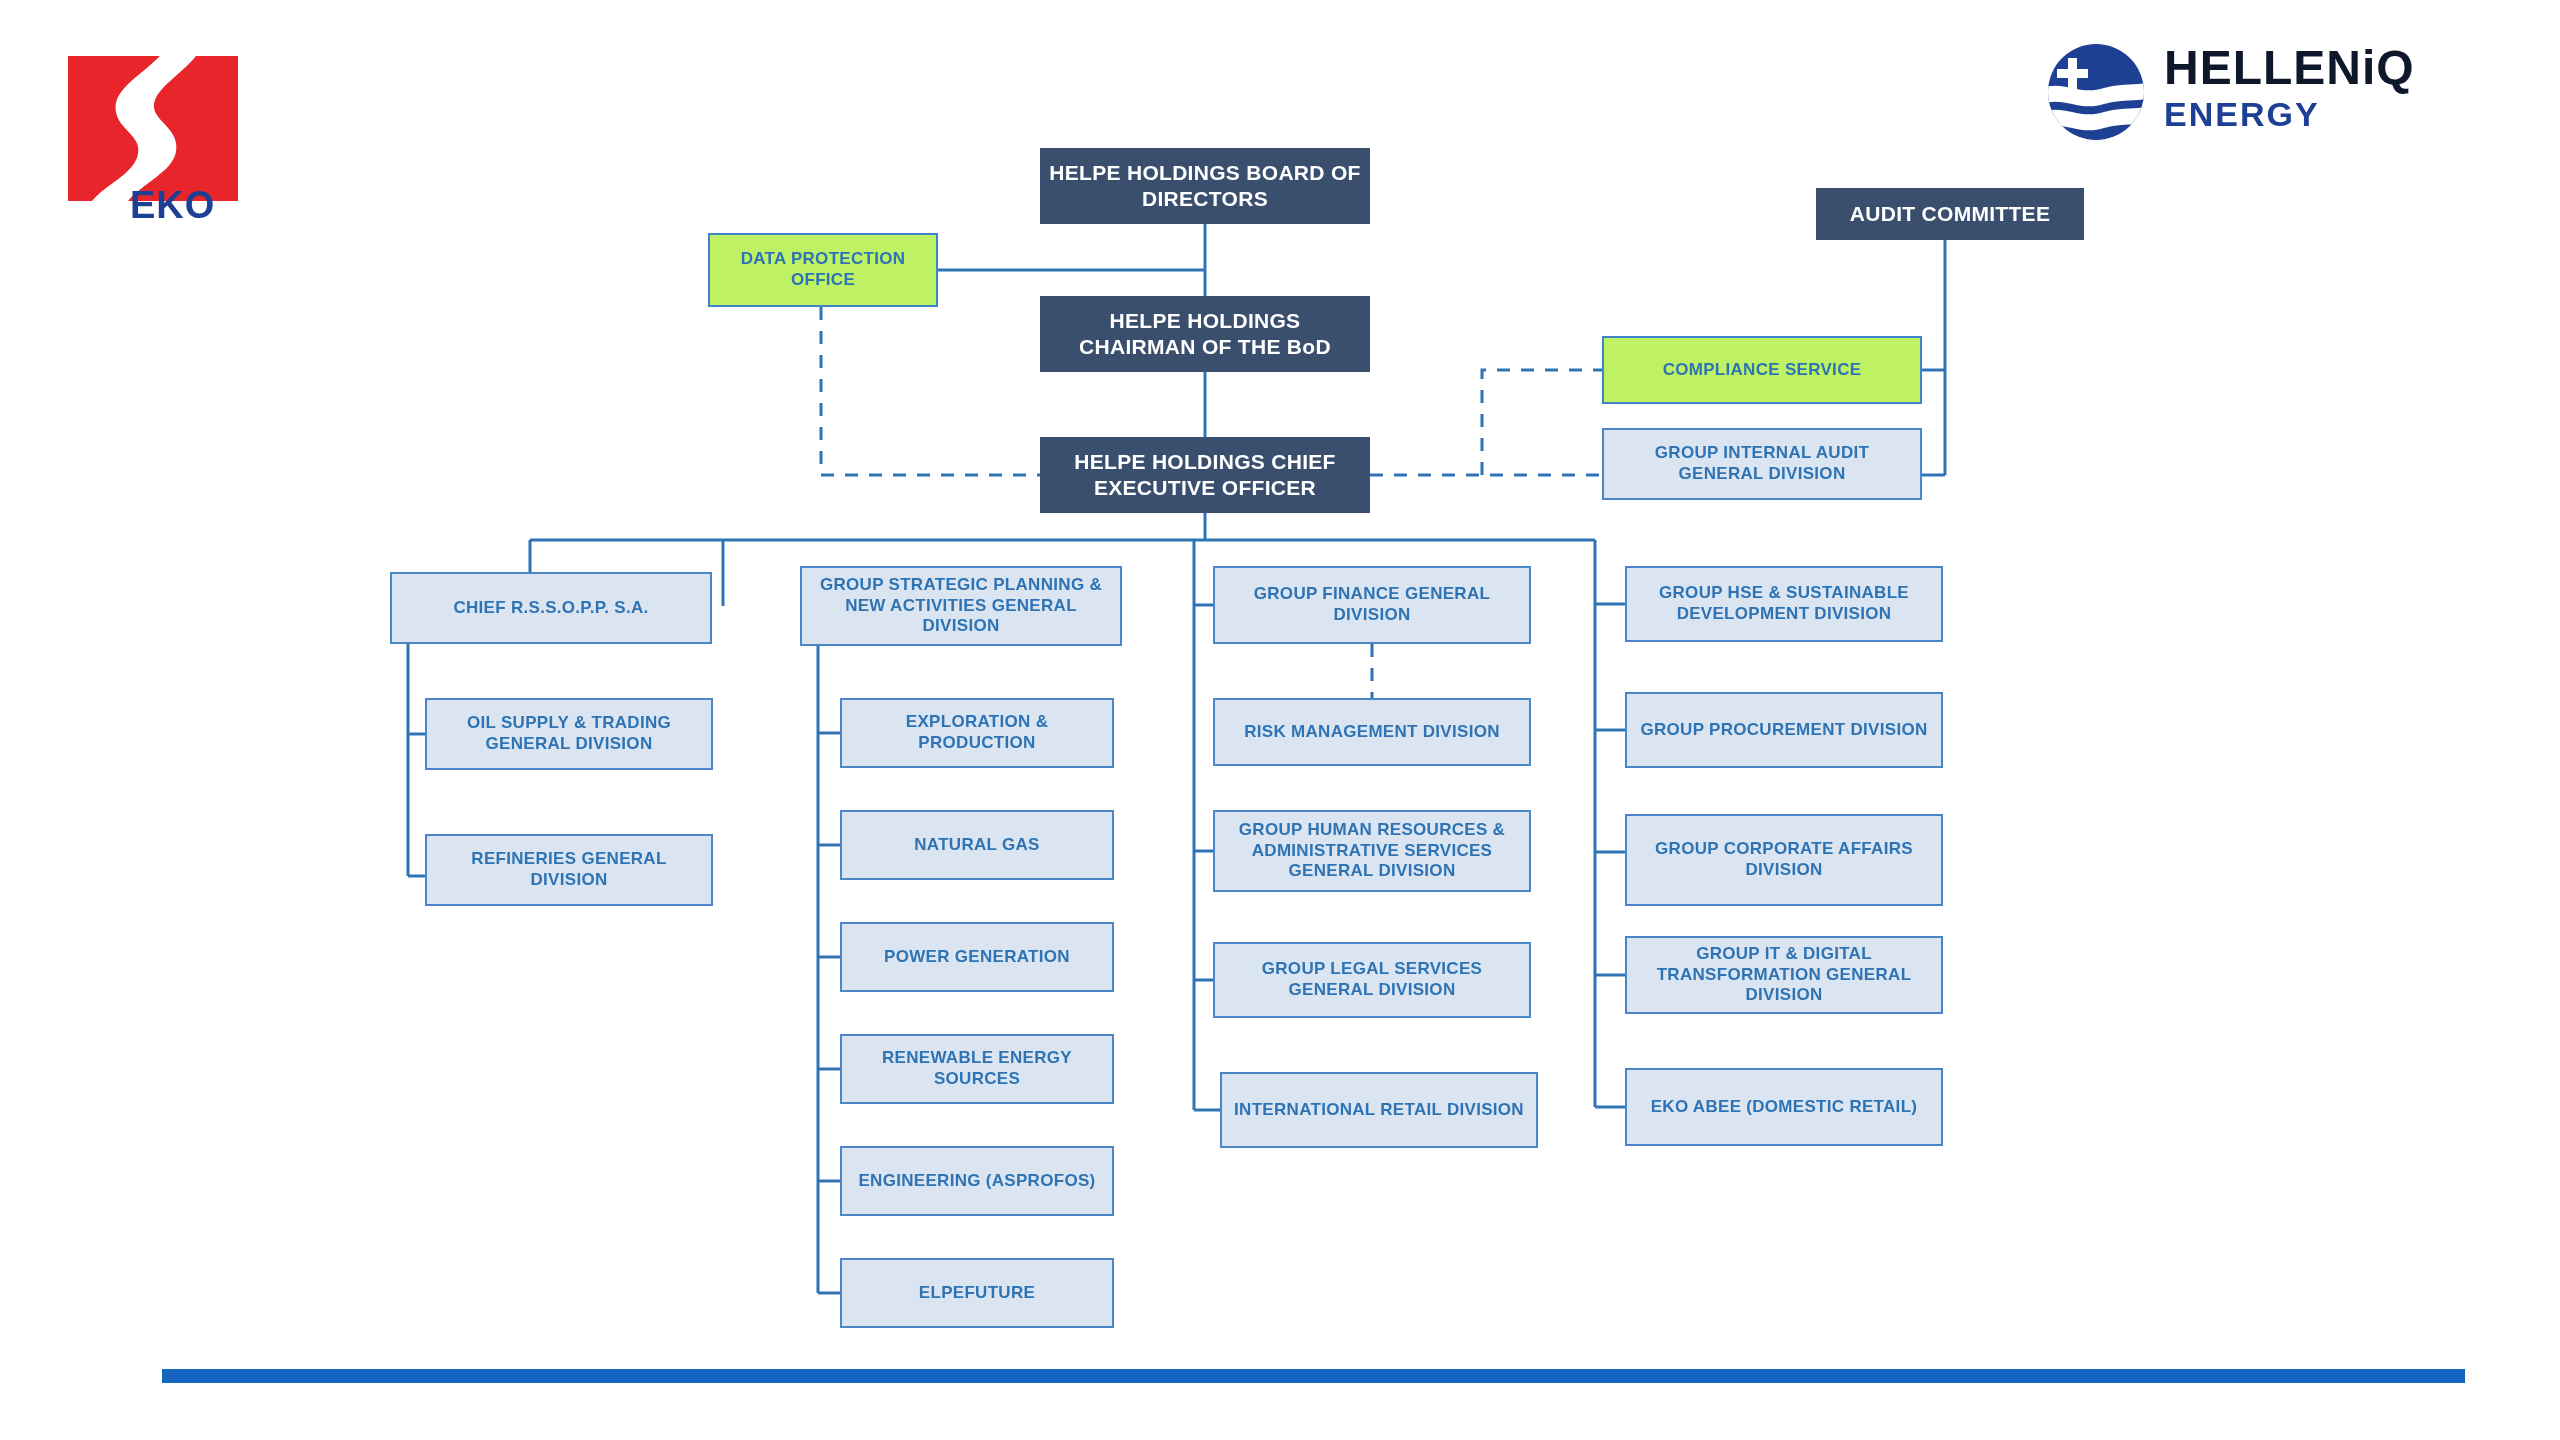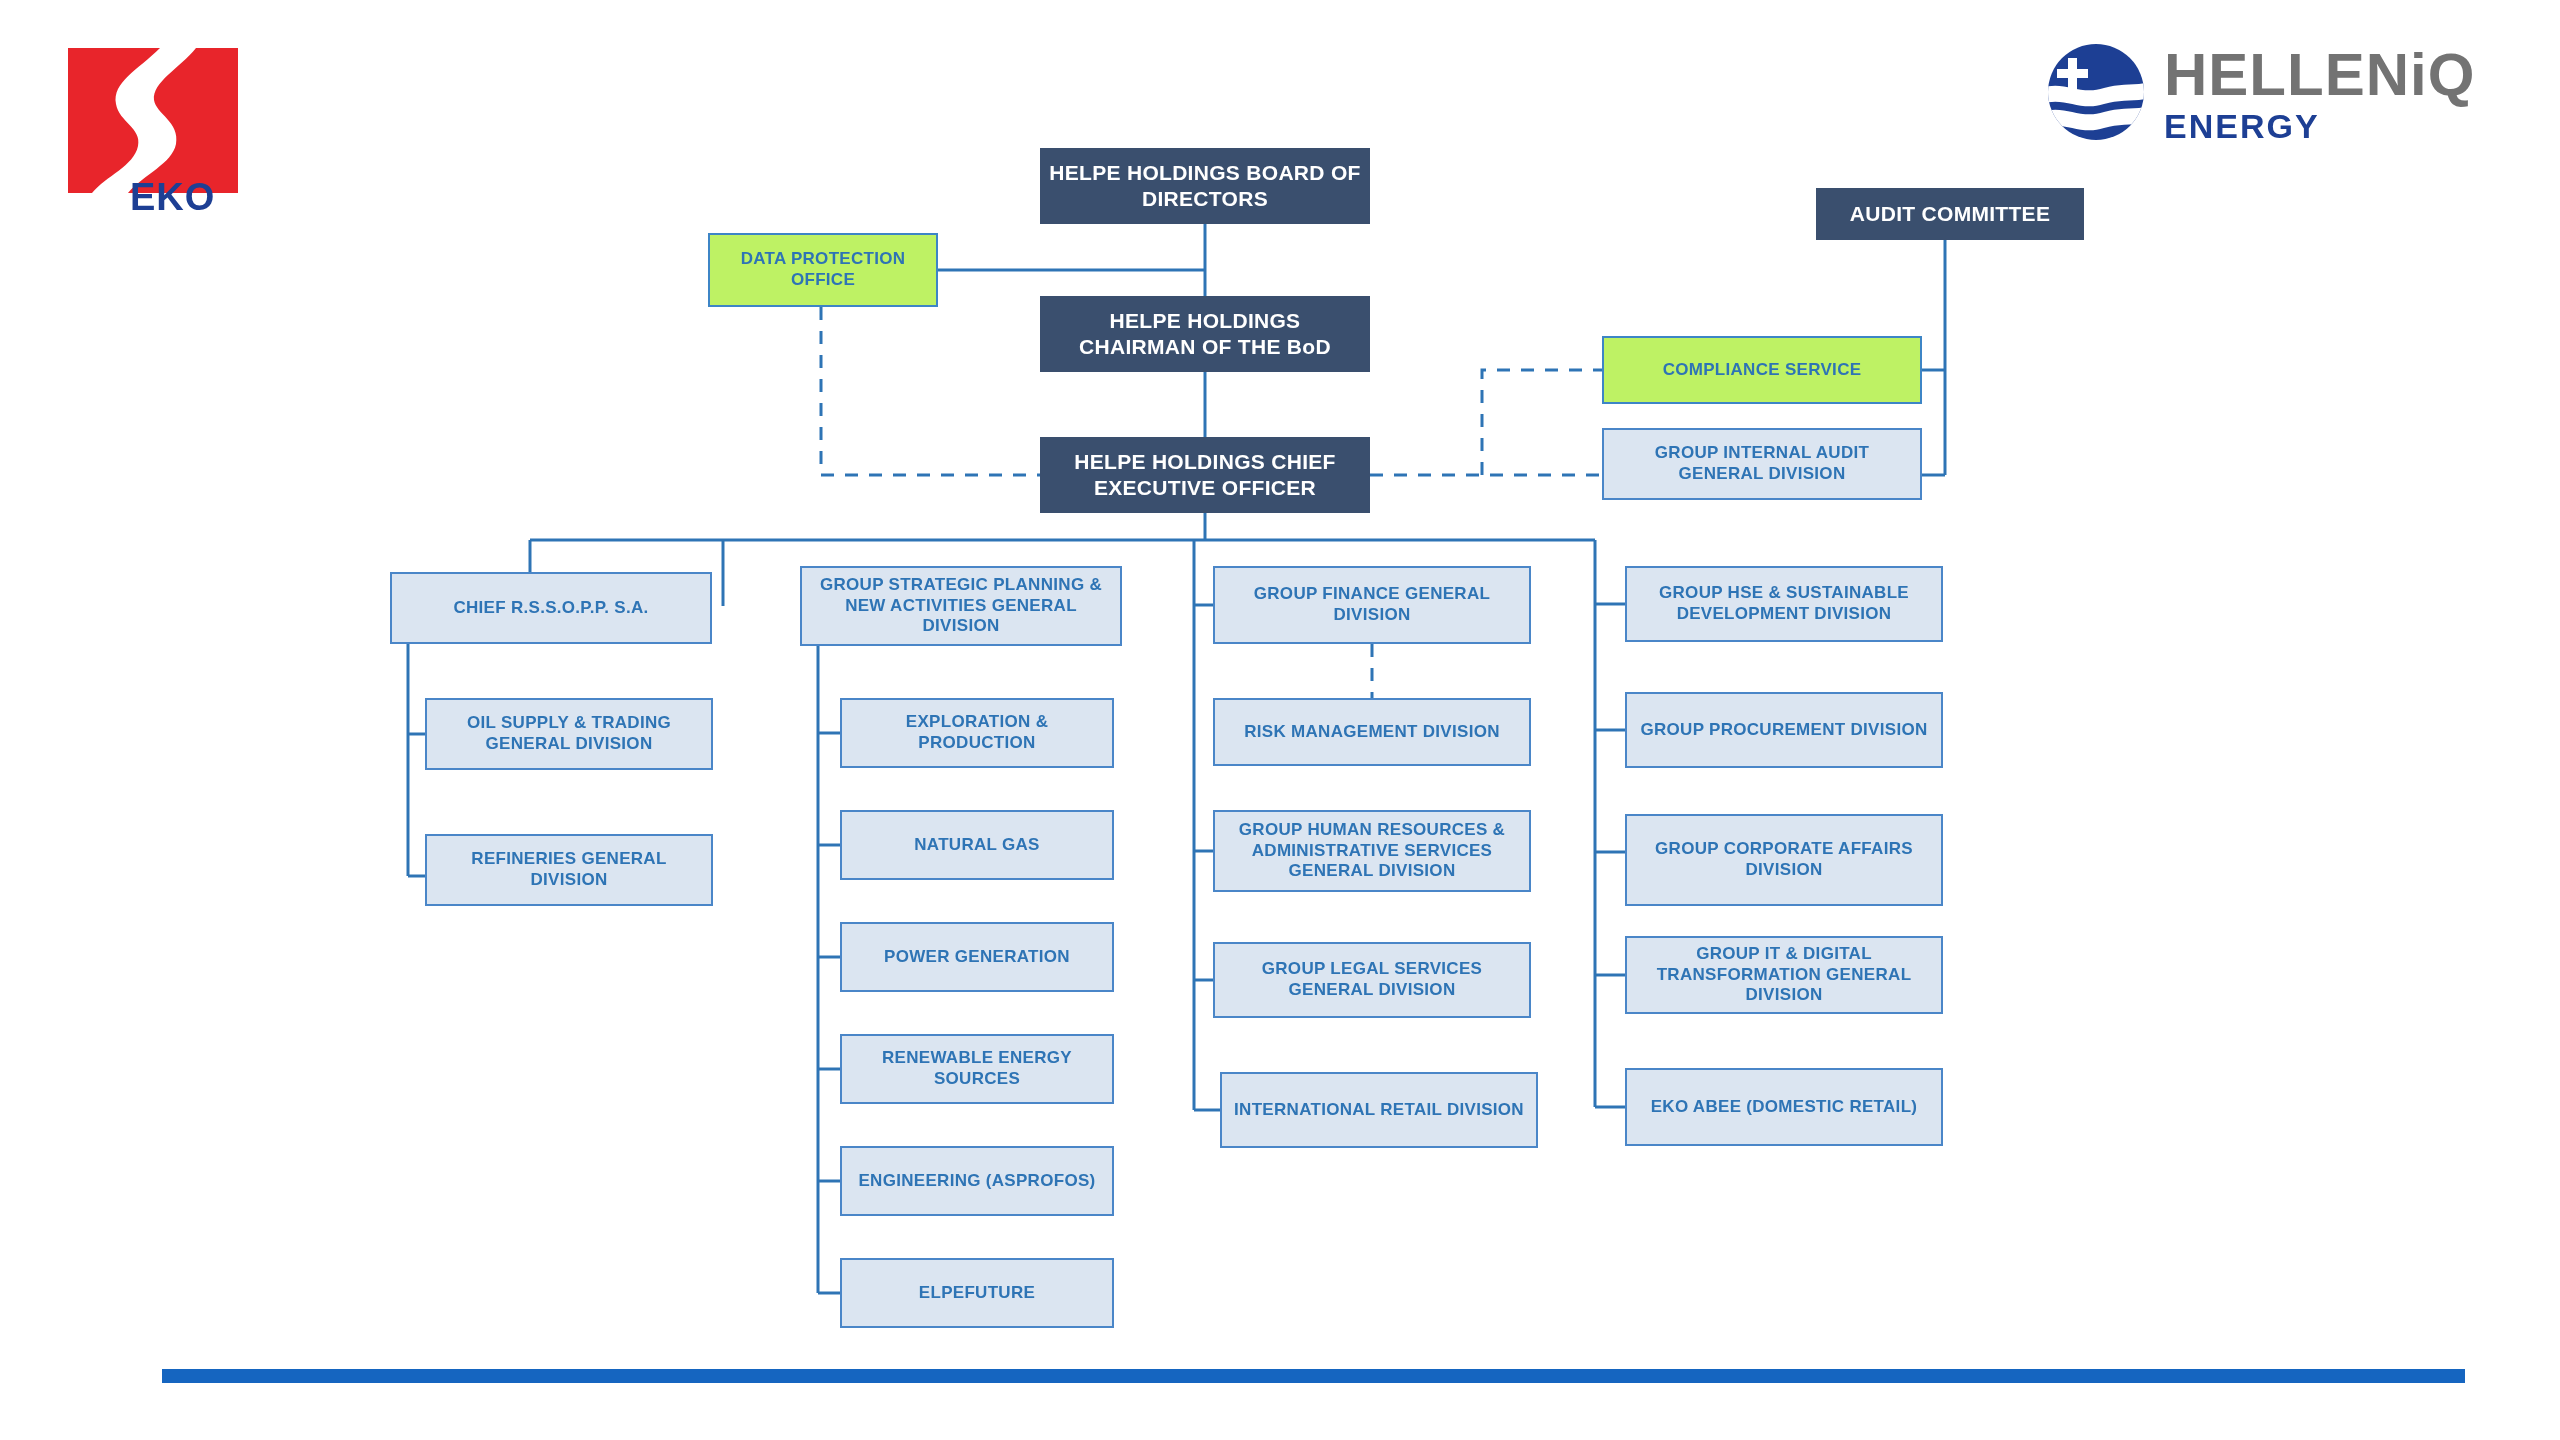--- a/index.html
+++ b/index.html
@@ -2,31 +2,31 @@
 <html><head>
 <meta charset="utf-8">
 <style>
   html,body{margin:0;padding:0;background:#ffffff;}
   body{width:2560px;height:1440px;position:relative;overflow:hidden;
        font-family:"Liberation Sans","DejaVu Sans",sans-serif;}
 
   #canvas{position:absolute;left:0;top:0;width:2560px;height:1440px;}
 
   
-  #eko-logo{position:absolute;left:68px;top:48px;width:170px;height:175px;}
+  #eko-logo{position:absolute;left:68px;top:56px;width:170px;height:175px;}
   #eko-square{position:absolute;left:0;top:0;width:170px;height:145px;
               background:#e8252b;overflow:hidden;}
   #eko-wave{position:absolute;left:0;top:0;}
   #eko-word{position:absolute;left:62px;top:130px;font-size:38px;font-weight:bold;
             color:#1d3f94;letter-spacing:1px;line-height:1;}
 
   #hq-logo{position:absolute;left:2046px;top:38px;width:468px;height:108px;}
   #hq-mark{position:absolute;left:0;top:4px;width:100px;height:100px;}
   #hq-text{position:absolute;left:118px;top:6px;}
-  #hq-name{font-size:60px;font-weight:bold;color:#737373;letter-spacing:1px;line-height:1.02;}
+  #hq-name{font-size:48px;font-weight:bold;color:#0f172a;letter-spacing:1px;line-height:1.02;}
   #hq-sub{font-size:34px;font-weight:bold;color:#1d3f94;letter-spacing:2px;line-height:1.05;margin-top:4px;}
 
   
   #wires{position:absolute;left:0;top:0;width:2560px;height:1440px;pointer-events:none;}
 
   
   .node{position:absolute;box-sizing:border-box;display:flex;align-items:center;
         justify-content:center;text-align:center;line-height:1.22;}
   .node span{display:block;padding:0 8px;}
 

